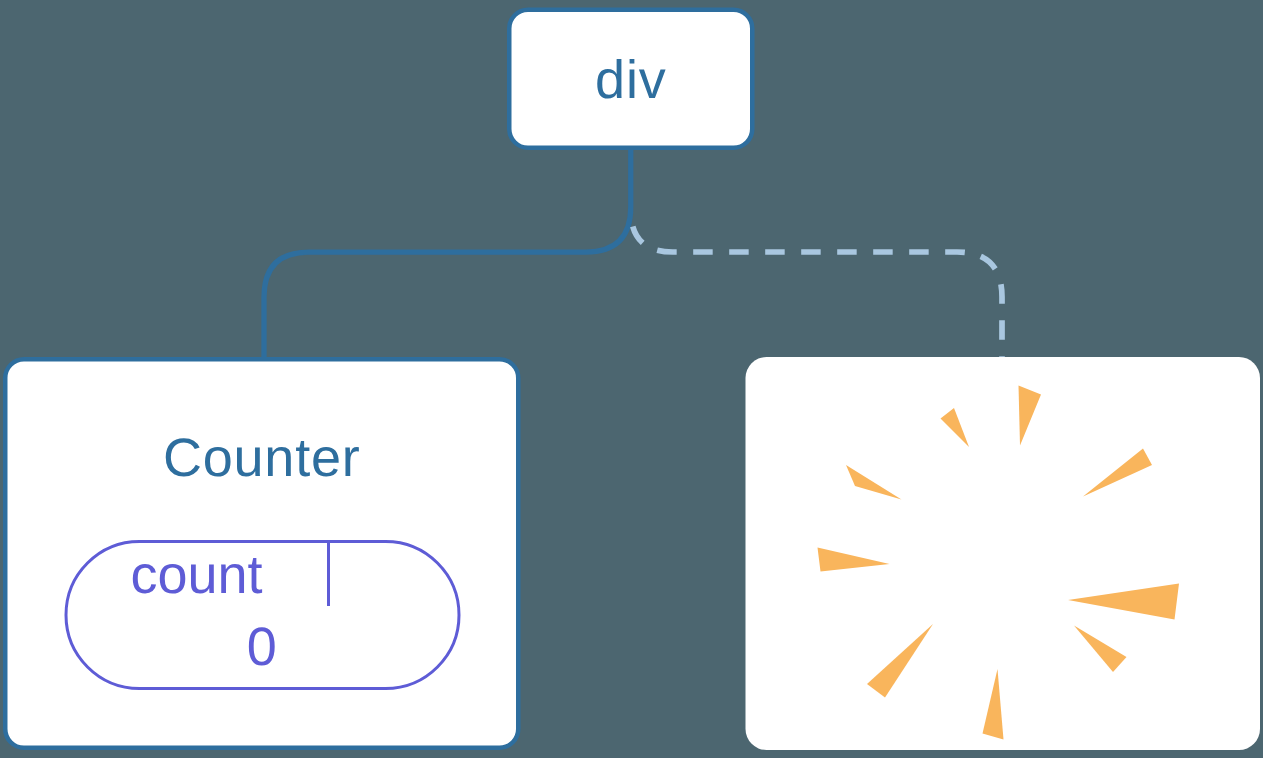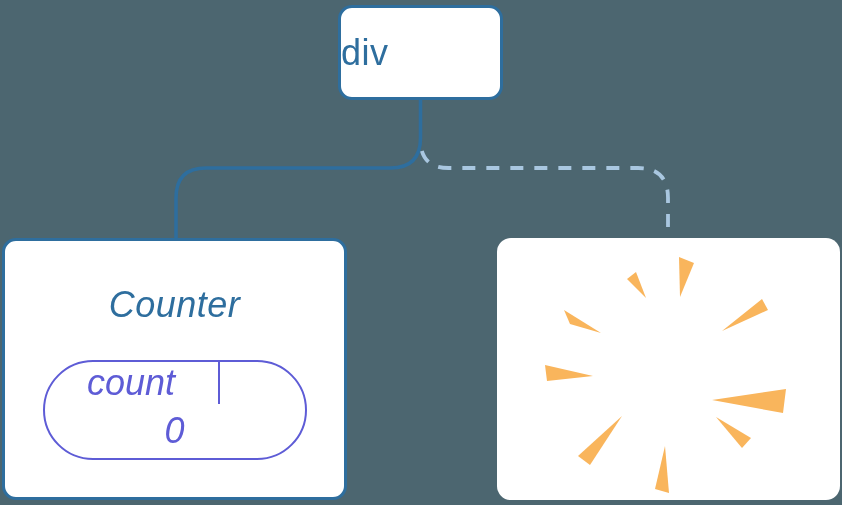--- a/index.html
+++ b/index.html
@@ -24,34 +24,34 @@
   .node-root {
     position: absolute;
     left: 338px; top: 5px;
     width: 165px; height: 95px;
     background: #FFFFFF;
     border: 3px solid #2E6E9E;
     border-radius: 14px;
     box-sizing: border-box;
     display: flex;
     align-items: center;
+    justify-content: center;
   }
   .node-root .label {
     color: #2E6E9E;
     font-size: 36px;
     letter-spacing: 0.5px;
   }
   .card {
     position: absolute;
     top: 238px;
     height: 262px;
     background: #FFFFFF;
     border-radius: 14px;
     box-sizing: border-box;
-    font-style: italic;
   }
   .card.counter {
     left: 2px;
     width: 345px;
     border: 3px solid #2E6E9E;
     display: flex;
     flex-direction: column;
     align-items: center;
     padding-top: 42px;
   }

